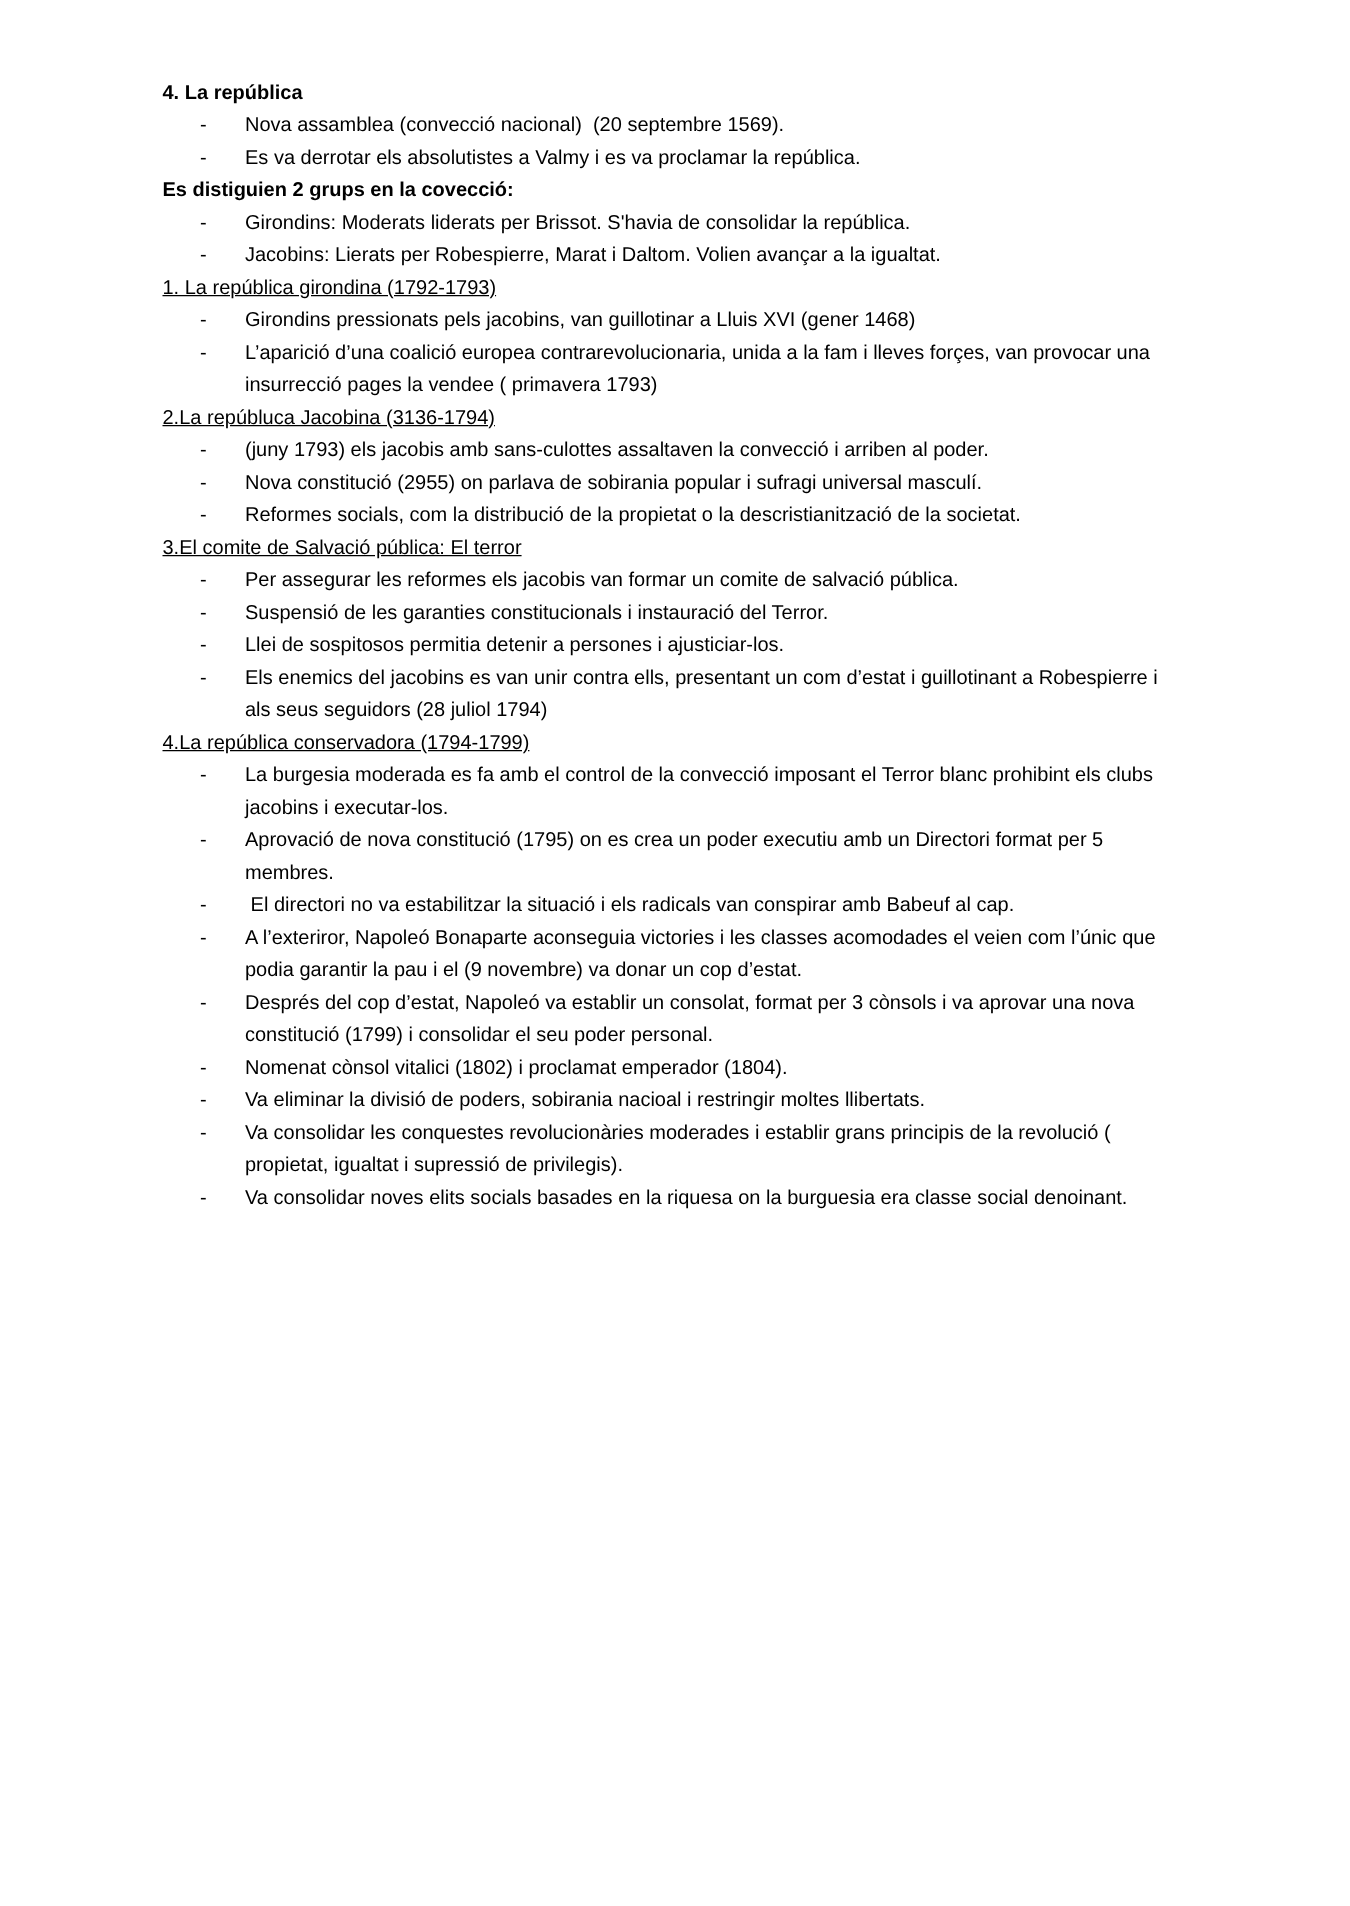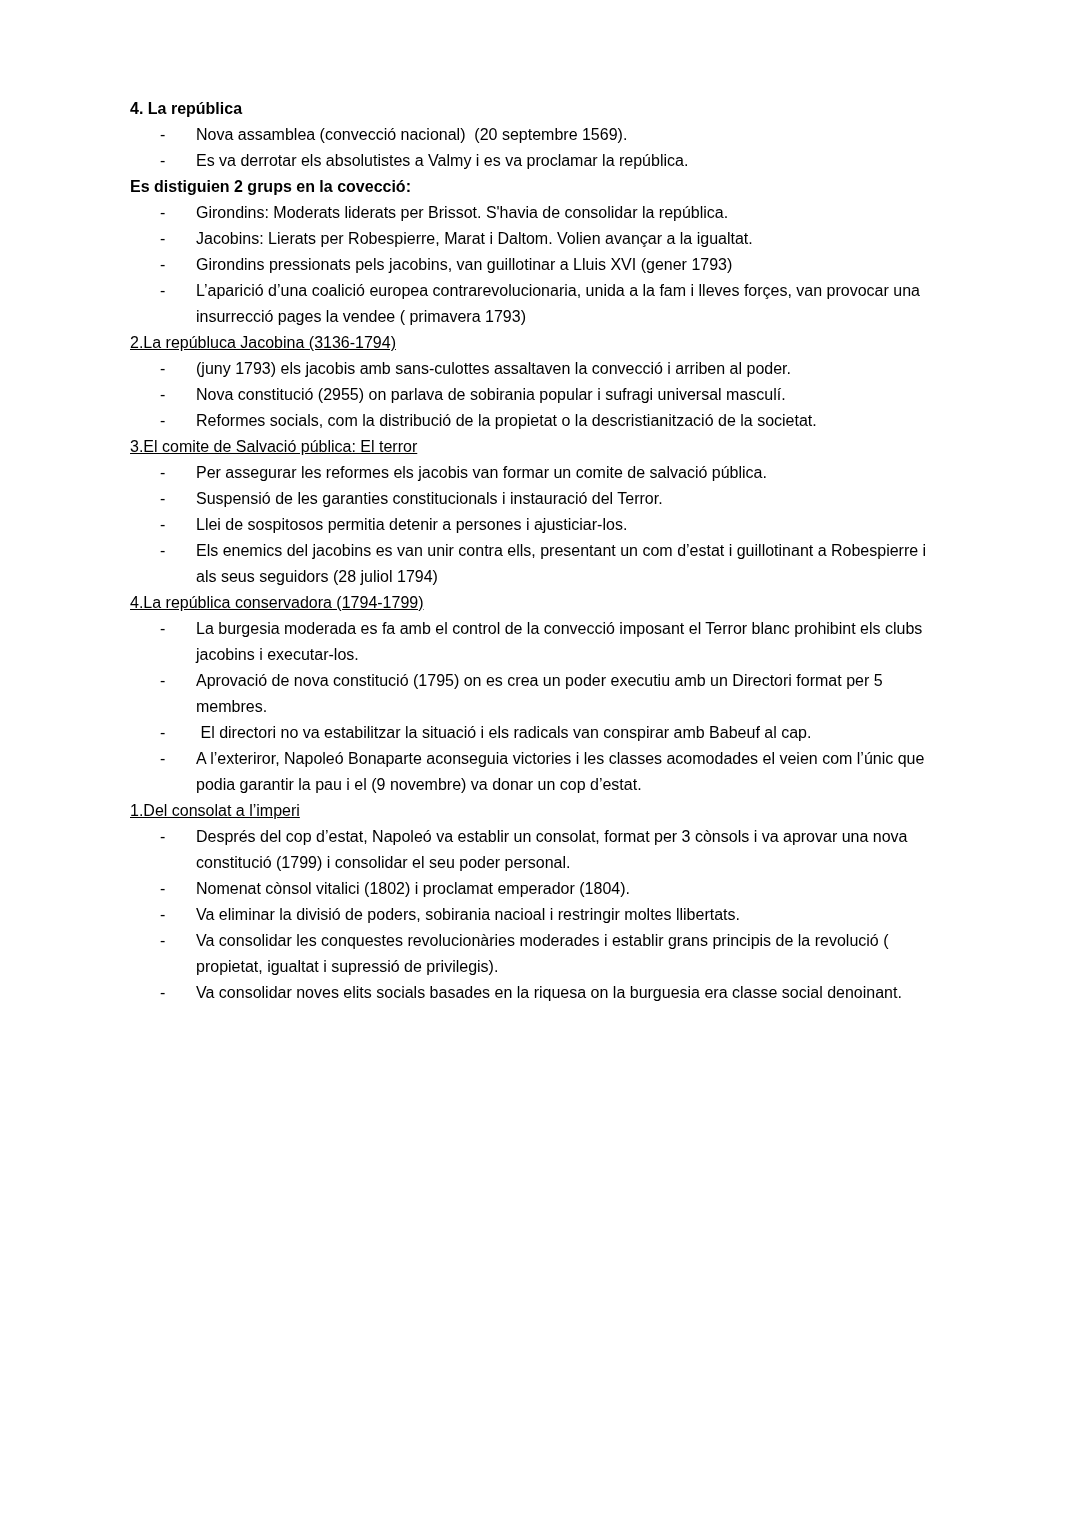--- a/index.html
+++ b/index.html
@@ -6,21 +6,21 @@
     margin: 0;
     padding: 0;
     background: #ffffff;
   }
   .page {
     position: relative;
     width: 1080px;
     height: 1525px;
     background: #ffffff;
     box-sizing: border-box;
-    padding: 96px 130px 0 130px;
+    padding: 62px 130px 0 130px;
     font-family: "Liberation Sans", sans-serif;
     font-size: 16px;
     line-height: 26px;
     color: #000000;
     overflow: hidden;
   }
   .heading {
     font-weight: bold;
     white-space: pre-wrap;
   }
@@ -64,23 +64,24 @@
       </div>
       <div class="plain">Es distiguien 2 grups en la covecció:</div>
       <div class="bullet">
         <span class="dash">-</span>
         <span class="txt">Girondins: Moderats liderats per Brissot. S'havia de consolidar la república.</span>
       </div>
       <div class="bullet">
         <span class="dash">-</span>
         <span class="txt">Jacobins: Lierats per Robespierre, Marat i Daltom. Volien avançar a la igualtat.</span>
       </div>
+      <div class="subheading">1. La república girondina (1792-1793)</div>
       <div class="bullet">
         <span class="dash">-</span>
-        <span class="txt">Girondins pressionats pels jacobins, van guillotinar a Lluis XVI (gener 1793)</span>
+        <span class="txt">Girondins pressionats pels jacobins, van guillotinar a Lluis XVI (gener 1468)</span>
       </div>
       <div class="bullet">
         <span class="dash">-</span>
         <span class="txt">L’aparició d’una coalició europea contrarevolucionaria, unida a la fam i lleves forçes, van provocar una insurrecció pages la vendee ( primavera 1793)</span>
       </div>
       <div class="subheading">2.La repúbluca Jacobina (3136-1794)</div>
       <div class="bullet">
         <span class="dash">-</span>
         <span class="txt">(juny 1793) els jacobis amb sans-culottes assaltaven la convecció i arriben al poder.</span>
       </div>
@@ -119,21 +120,20 @@
         <span class="txt">Aprovació de nova constitució (1795) on es crea un poder executiu amb un Directori format per 5 membres.</span>
       </div>
       <div class="bullet">
         <span class="dash">-</span>
         <span class="txt"> El directori no va estabilitzar la situació i els radicals van conspirar amb Babeuf al cap.</span>
       </div>
       <div class="bullet">
         <span class="dash">-</span>
         <span class="txt">A l’exteriror, Napoleó Bonaparte aconseguia victories i les classes acomodades el veien com l’únic que podia garantir la pau i el (9 novembre) va donar un cop d’estat.</span>
       </div>
-      <div class="subheading">1.Del consolat a l’imperi</div>
       <div class="bullet">
         <span class="dash">-</span>
         <span class="txt">Després del cop d’estat, Napoleó va establir un consolat, format per 3 cònsols i va aprovar una nova constitució (1799) i consolidar el seu poder personal.</span>
       </div>
       <div class="bullet">
         <span class="dash">-</span>
         <span class="txt">Nomenat cònsol vitalici (1802) i proclamat emperador (1804).</span>
       </div>
       <div class="bullet">
         <span class="dash">-</span>

